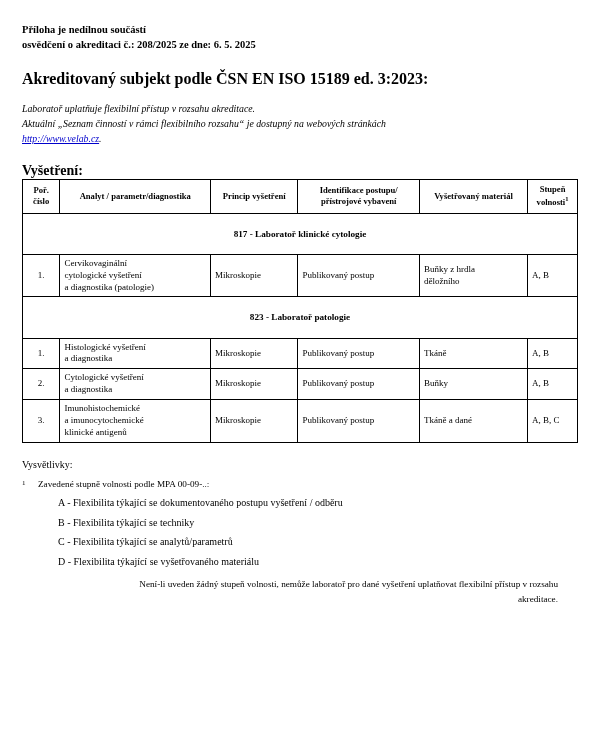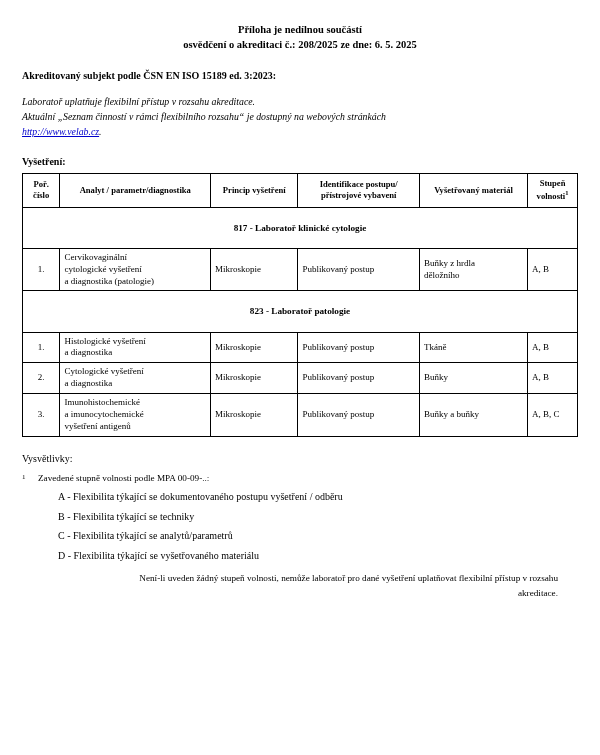--- a/index.html
+++ b/index.html
@@ -18,32 +18,32 @@
   .page {
     position: relative;
     width: 600px;
     height: 755px;
     box-sizing: border-box;
     padding: 18px 22px 10px 22px;
   }
 
   
   .doc-header {
-    text-align: center;
+    text-align: left;
     font-weight: bold;
     font-size: 10.5px;
     line-height: 1.45;
     margin-top: 4px;
     margin-bottom: 18px;
   }
   .doc-header div { white-space: nowrap; }
 
   .accred-subject {
     font-weight: bold;
-    font-size: 10px;
+    font-size: 16px;
     margin: 10px 0 14px 0;
     font-family: Liberation Serif, serif;
   }
 
   .org-block {
     text-align: center;
     line-height: 1.5;
     font-size: 10.5px;
     margin-bottom: 16px;
   }
@@ -60,22 +60,21 @@
     margin-bottom: 16px;
   }
   .flex-note .link {
     text-decoration: underline;
     color: #0000cc;
     font-style: italic;
   }
 
   .section-title {
     font-weight: bold;
-    font-size: 10px;
-    margin-bottom: 6px;
+    font-size: 14px;
   }
 
   
   table.exam {
     border-collapse: collapse;
     width: 100%;
     table-layout: fixed;
     font-size: 9px;
   }
   table.exam th,
@@ -250,26 +249,26 @@
         <td class="cell-pad">
           <div>Buňky</div>
         </td>
         <td class="cell-pad">A, B</td>
       </tr>
       <tr>
         <td class="num">3.</td>
         <td class="cell-pad">
           <div>Imunohistochemické</div>
           <div>a imunocytochemické</div>
-          <div>vyšetření antigenů</div>
-        </td>
-        <td class="cell-pad">Mikroskopie</td>
-        <td class="cell-pad">Publikovaný postup</td>
-        <td class="cell-pad">
-          <div>Buňky a buňky</div>
+          <div>klinické antigenů</div>
+        </td>
+        <td class="cell-pad">Mikroskopie</td>
+        <td class="cell-pad">Publikovaný postup</td>
+        <td class="cell-pad">
+          <div>Tkáně a dané</div>
         </td>
         <td class="cell-pad">A, B, C</td>
       </tr>
     </tbody>
   </table>
 
   <div class="legend-title">Vysvětlivky:</div>
 
   <div class="legend-row">
     <div class="legend-marker">1</div>

